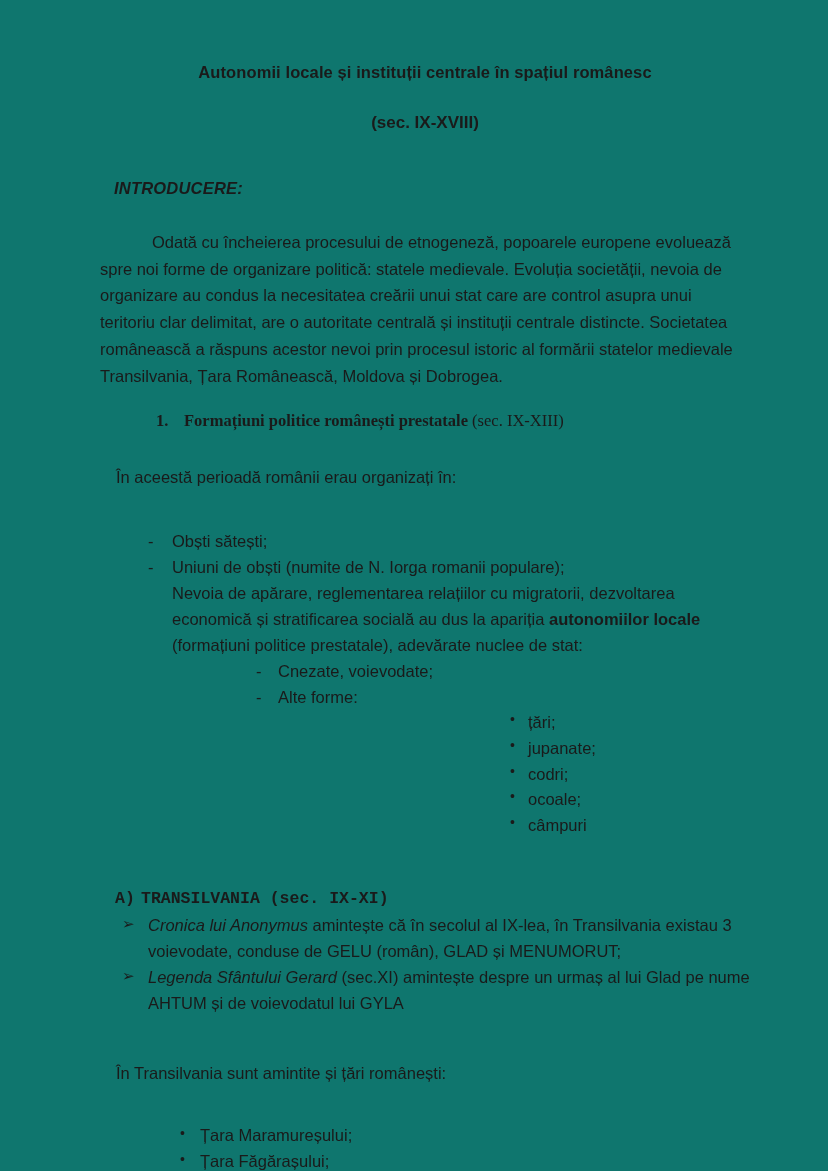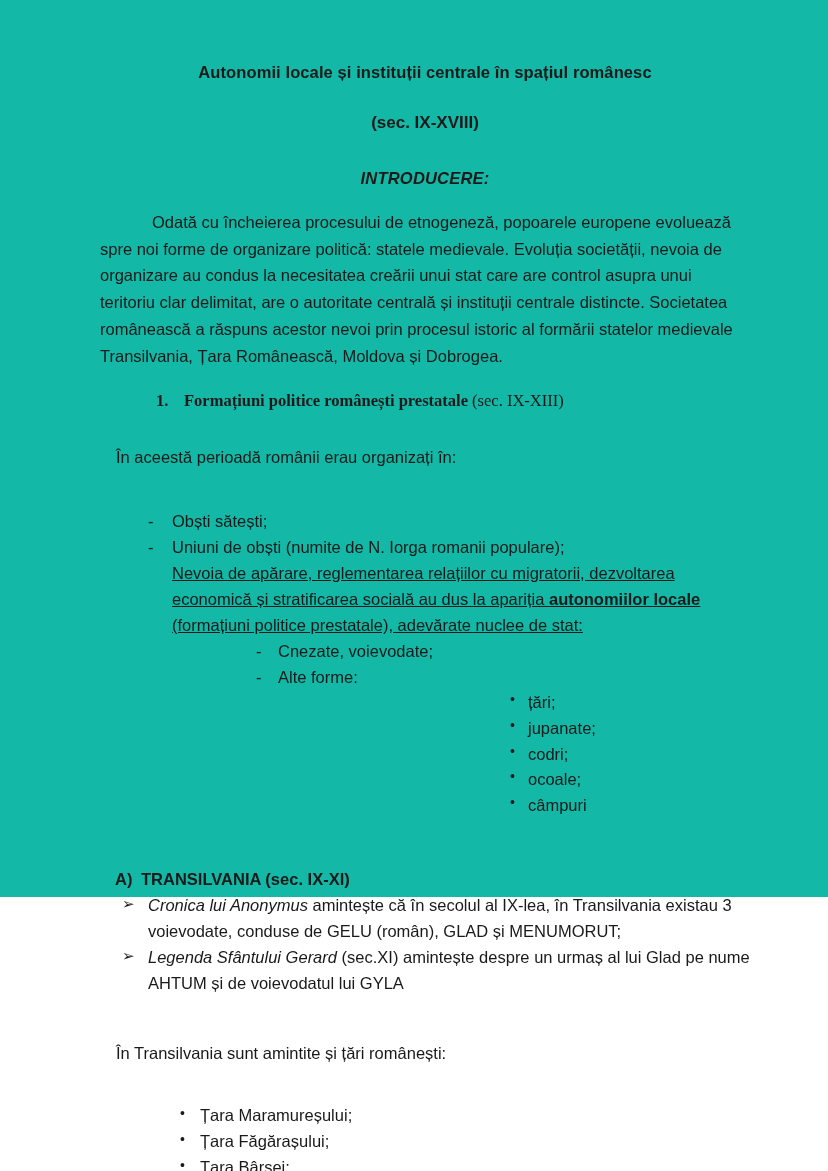--- a/index.html
+++ b/index.html
@@ -10,22 +10,22 @@
   body {
     width: 828px;
     height: 1171px;
     font-family: "Liberation Sans", sans-serif;
     color: #1a1a1a;
     -webkit-font-smoothing: antialiased;
   }
   .page {
     position: relative;
     width: 828px;
-    height: 897px;
-    background: #14b8a6;
+    height: 1171px;
+    background: #0f766e;
     box-sizing: border-box;
     padding: 52px 78px 0 100px;
     font-size: 16.5px;
     line-height: 1.52;
   }
 
   
   .doc-title {
     text-align: center;
     font-weight: bold;
@@ -39,24 +39,23 @@
     font-weight: bold;
     font-size: 17px;
     margin: 0;
     padding-top: 25px;
   }
 
   .intro-label {
     font-weight: bold;
     font-style: italic;
     font-size: 16.5px;
-    margin: 4px;
+    margin: 14px;
     padding-top: 26px;
     letter-spacing: 0.2px;
-    text-align: center;
   }
 
   
   .body-par {
     margin: 0;
     padding-top: 14px;
     text-indent: 52px;
     text-align: left;
     line-height: 1.62;
   }
@@ -94,21 +93,20 @@
     line-height: 1.58;
   }
   .dash-list > li > .mk {
     position: absolute;
     left: 48px;
     top: 0;
   }
   .sub-par {
     display: block;
     line-height: 1.58;
-    text-decoration: underline;
   }
   .sub-par .strong { font-weight: bold; }
 
   
   .dash-list2 {
     list-style: none;
     margin: 0;
     padding: 0 0 0 0;
   }
   .dash-list2 > li {
@@ -139,20 +137,21 @@
     top: -1px;
     font-size: 14px;
   }
 
   
   .sec-head {
     margin: 0;
     padding-left: 15px;
     font-weight: bold;
     line-height: 1.5;
+    font-family: Liberation Mono, monospace;
   }
   .sec-head .letter {
     display: inline-block;
     width: 26px;
   }
 
   .arrow-list {
     list-style: none;
     margin: 0;
     padding: 0;

